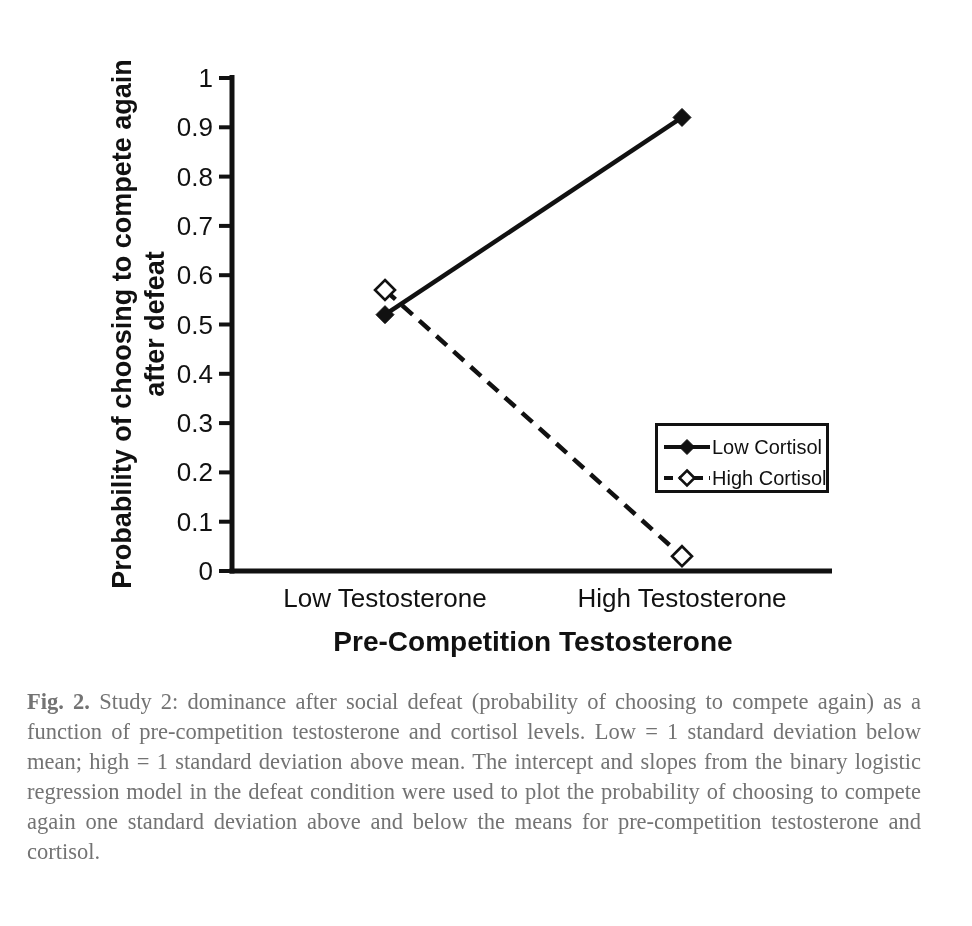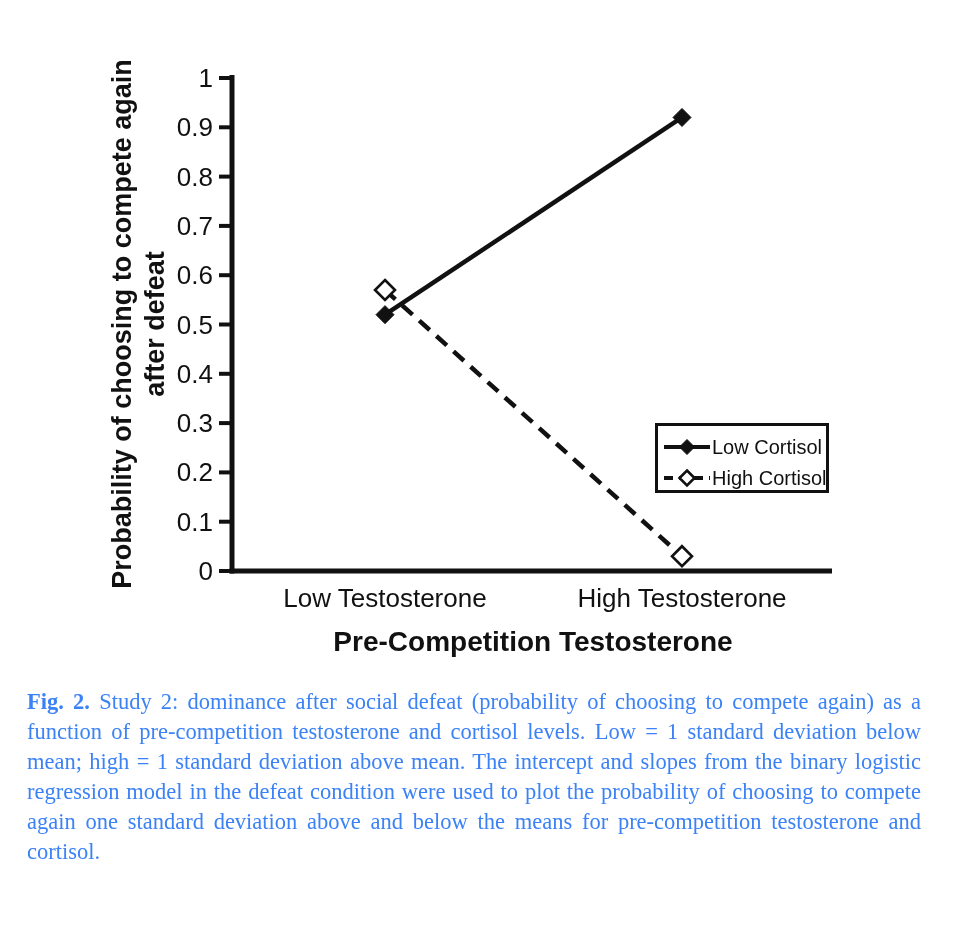--- a/index.html
+++ b/index.html
@@ -10,21 +10,21 @@
   #chart{display:block;position:absolute;left:0;top:0;}
   text{fill:#111111;}
   .tick{font:26px "Liberation Sans", sans-serif;}
   .cat{font:26px "Liberation Sans", sans-serif;}
   .xtitle{font:bold 28px "Liberation Sans", sans-serif;}
   .ytitle{font:bold 27px "Liberation Sans", sans-serif;}
   .legend{font:20px "Liberation Sans", sans-serif;}
   #caption{
     position:absolute;left:27px;top:687px;width:894px;
     font-family:"Liberation Serif", serif;
-    font-size:22.5px;line-height:30px;color:#3b82f6;
+    font-size:22.5px;line-height:30px;color:#737373;
     text-align:justify;
   }
   #caption b{font-weight:bold;}
 </style>
 </head>
 <body>
 
 <figure style="margin:0;">
   <svg id="chart" width="972" height="678" viewBox="0 0 972 678" xmlns="http://www.w3.org/2000/svg">
       <line x1="232" y1="75" x2="232" y2="573.5" stroke="#111111" stroke-width="5"></line>

